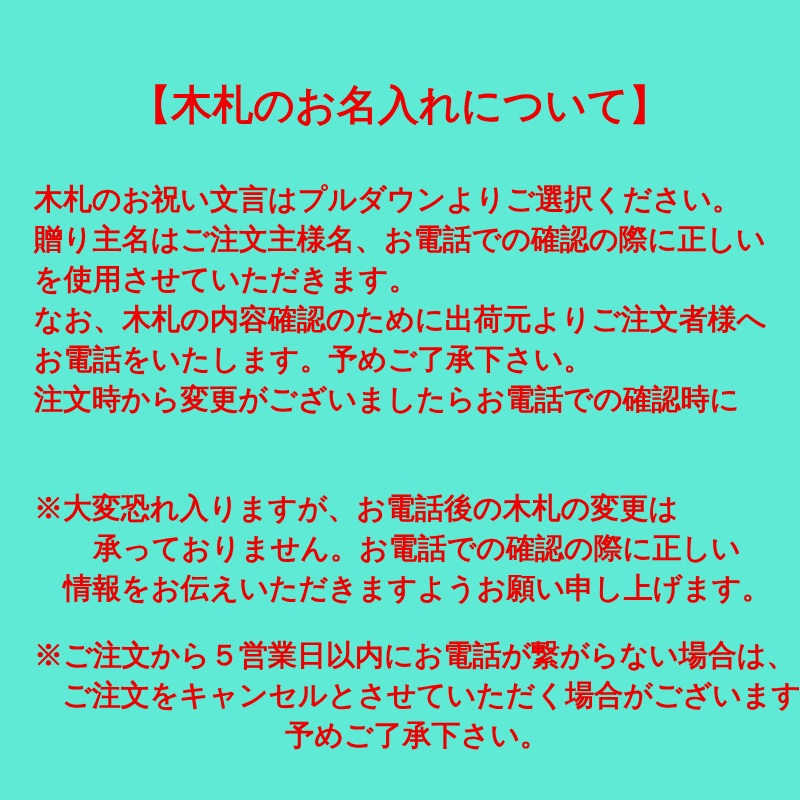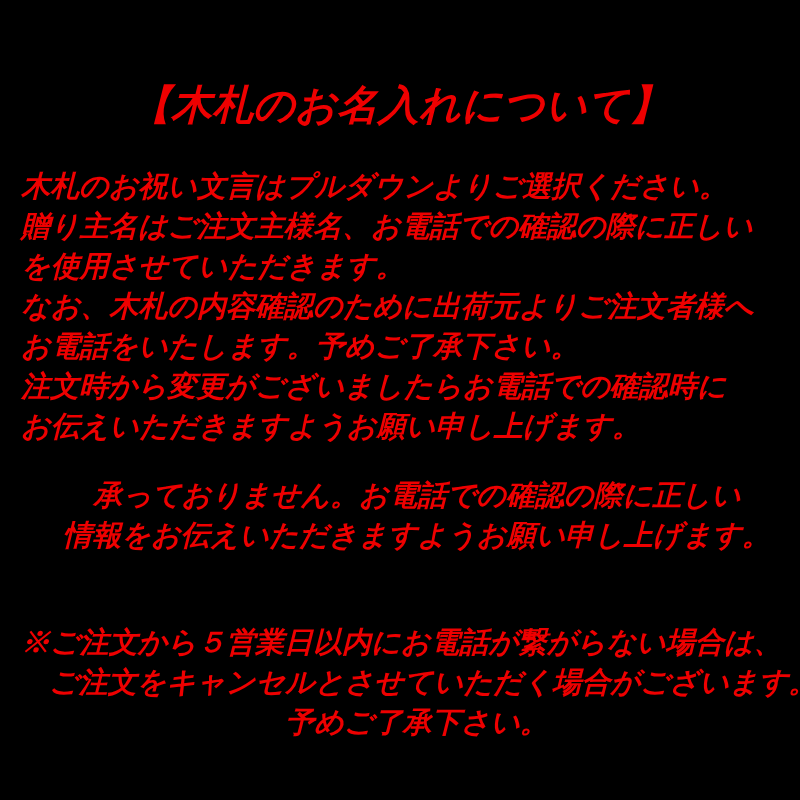--- a/index.html
+++ b/index.html
@@ -11,43 +11,42 @@
     height: 800px;
     background: #ffffff;
     font-family: "Liberation Sans", sans-serif;
     overflow: hidden;
   }
   #page {
     position: relative;
     width: 800px;
     height: 800px;
     box-sizing: border-box;
-    background: #000000;
+    background: #5eead4;
     color: #ee0000;
-    font-style: italic;
   }
   .title {
     position: absolute;
     top: 78px;
     left: 0;
     width: 800px;
     text-align: center;
     font-size: 41px;
     font-weight: bold;
     letter-spacing: 0px;
     color: #ee0000;
     white-space: nowrap;
   }
   .body-block {
     position: absolute;
     left: 18px;
     width: 770px;
   }
   .para {
-    margin: 3px;
+    margin: 16px;
     padding: 0;
   }
   .line {
     font-size: 29px;
     font-weight: bold;
     line-height: 40px;
     color: #ee0000;
     white-space: pre;
   }
   .block-1 { top: 163px; }
@@ -63,26 +62,26 @@
   <div class="title">【木札のお名入れについて】</div>
 
   <div class="body-block block-1">
     <div class="para">
       <div class="line">木札のお祝い文言はプルダウンよりご選択ください。</div>
       <div class="line">贈り主名はご注文主様名、お電話での確認の際に正しい</div>
       <div class="line">を使用させていただきます。</div>
       <div class="line">なお、木札の内容確認のために出荷元よりご注文者様へ</div>
       <div class="line">お電話をいたします。予めご了承下さい。</div>
       <div class="line">注文時から変更がございましたらお電話での確認時に</div>
-      <div class="line">お伝えいただきますようお願い申し上げます。</div>
     </div>
   </div>
 
   <div class="body-block block-2">
     <div class="para">
+      <div class="line">※大変恐れ入りますが、お電話後の木札の変更は</div>
       <div class="line indent-1">承っておりません。お電話での確認の際に正しい</div>
       <div class="line indent-1">情報をお伝えいただきますようお願い申し上げます。</div>
     </div>
   </div>
 
   <div class="body-block block-3">
     <div class="para">
       <div class="line">※ご注文から５営業日以内にお電話が繋がらない場合は、</div>
       <div class="line indent-1">ご注文をキャンセルとさせていただく場合がございます。</div>
       <div class="line indent-1">予めご了承下さい。</div>

